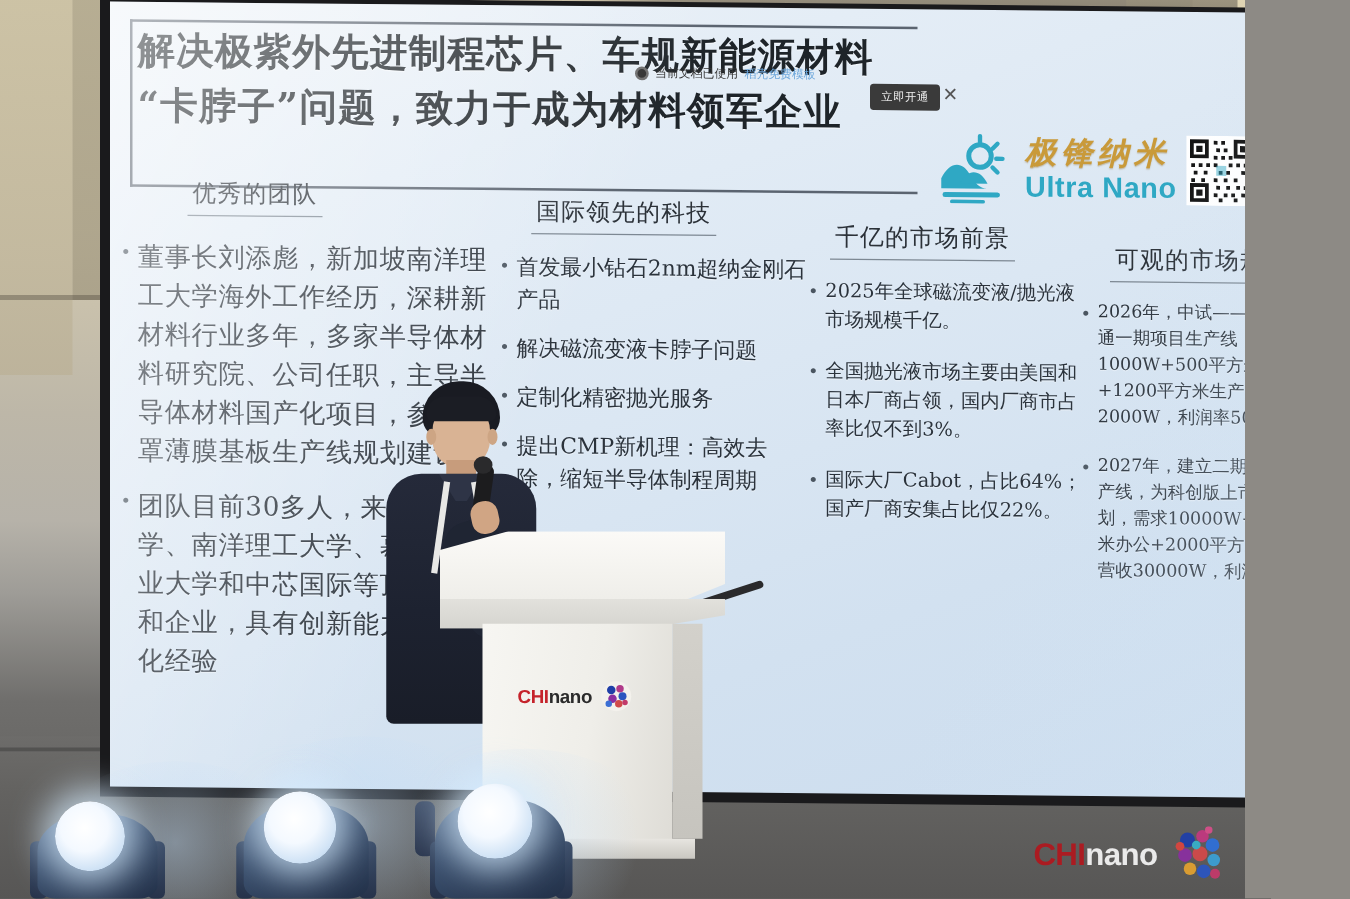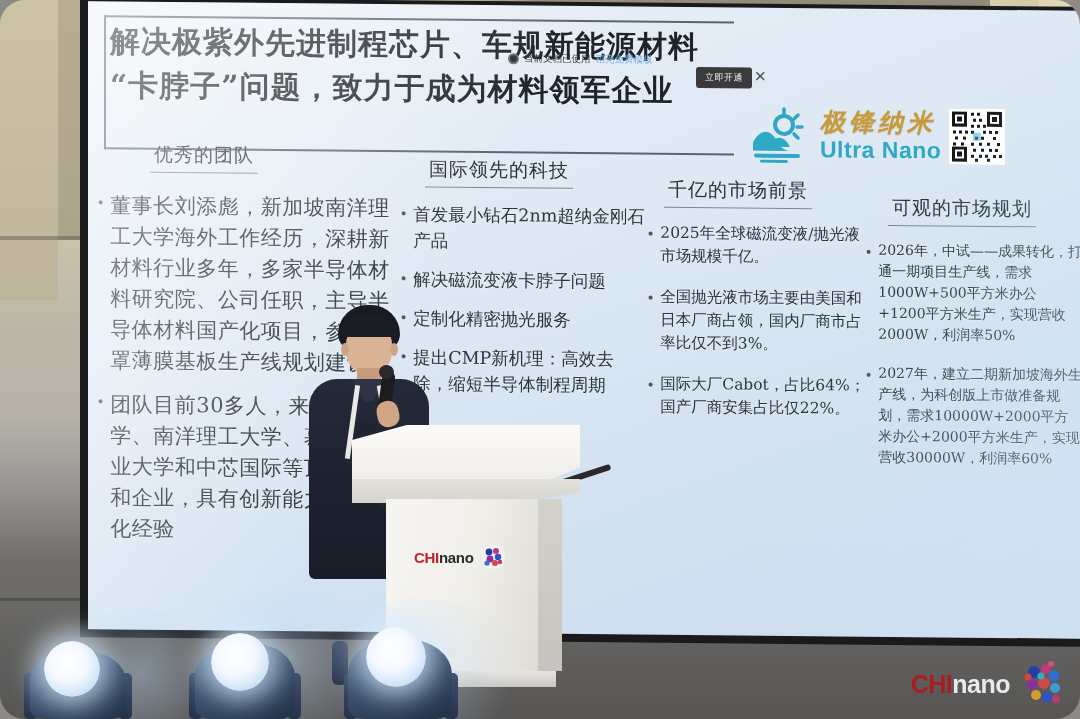--- a/index.html
+++ b/index.html
@@ -1,21 +1,21 @@
 <!DOCTYPE html>
 <html><head>
 <meta charset="utf-8">
 <style>
   html,body{margin:0;padding:0;}
   body{
     width:1080px;height:719px;overflow:hidden;
     font-family:"Liberation Sans","DejaVu Sans",sans-serif;
     background:#8d8a85;
   }
-  #stage{position:relative;width:1080px;height:719px;overflow:hidden;border-radius:25px;}
+  #stage{position:relative;width:996px;height:719px;overflow:hidden;}
 
   
   .wall{position:absolute;inset:0;
     background:linear-gradient(180deg,#c9bfa6 0%,#cfc6ae 28%,#bdb7a8 46%,#b6b2a9 58%,#9e9c97 66%,#6f6e6c 78%,#5a5957 100%);}
   .wall-panel-a{position:absolute;left:0;top:0;width:58px;height:300px;
     background:linear-gradient(180deg,#cdc3a5,#bcb299);opacity:.85;}
   .wall-panel-b{position:absolute;left:58px;top:0;width:34px;height:240px;
     background:linear-gradient(180deg,#b2a98e,#a49b83);opacity:.8;}
   .wall-seam{position:absolute;left:0;top:236px;width:95px;height:4px;background:rgba(90,84,70,.45);}
   .wall-right{position:absolute;right:0;top:0;width:95px;height:330px;

